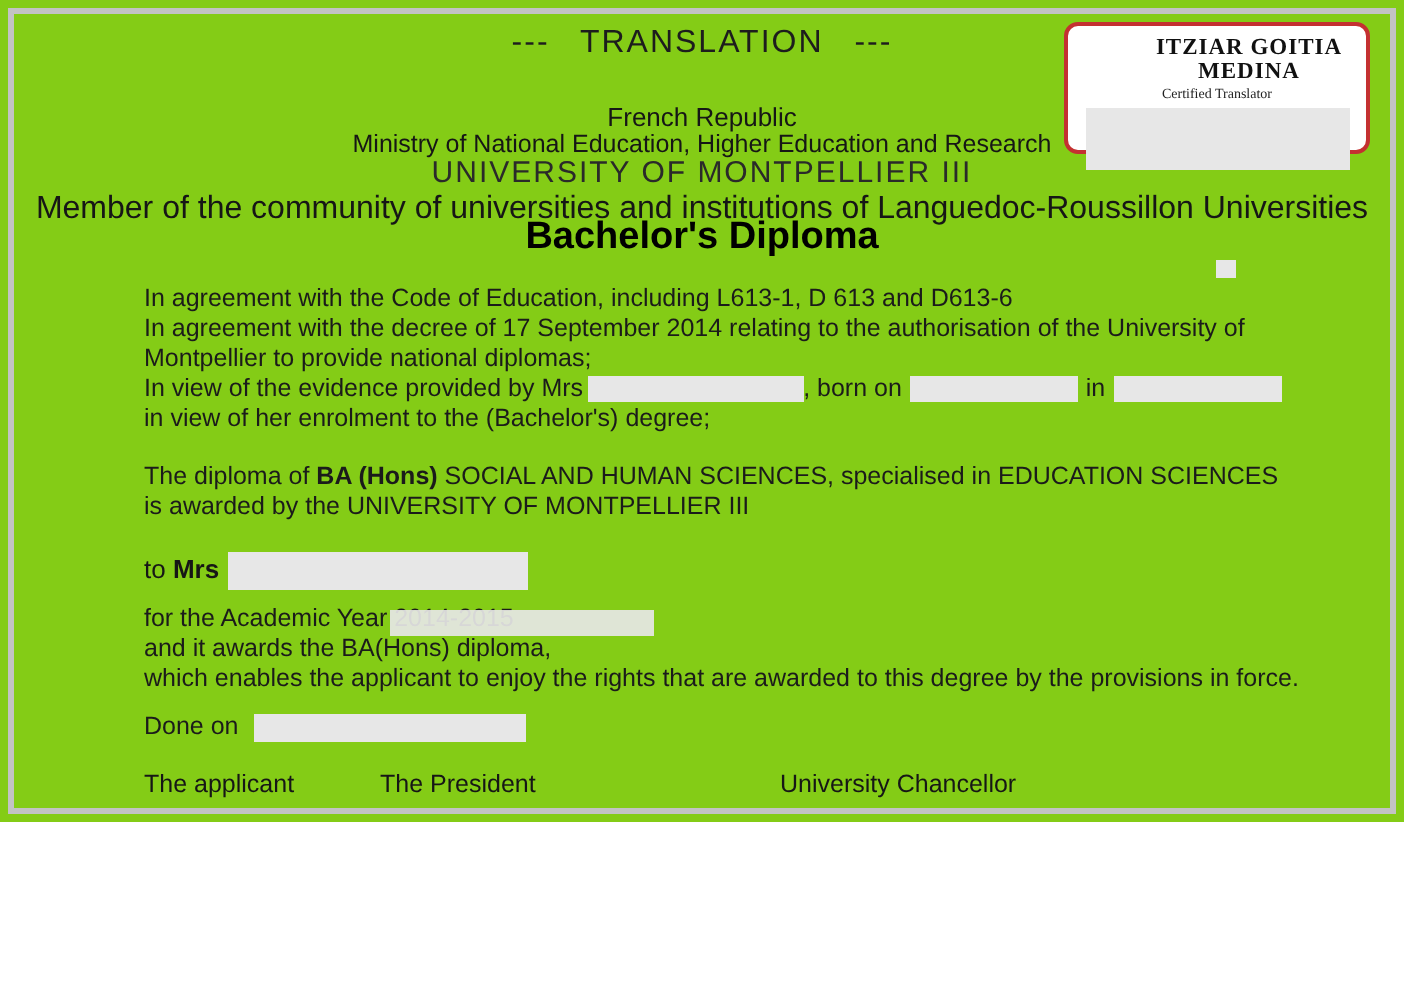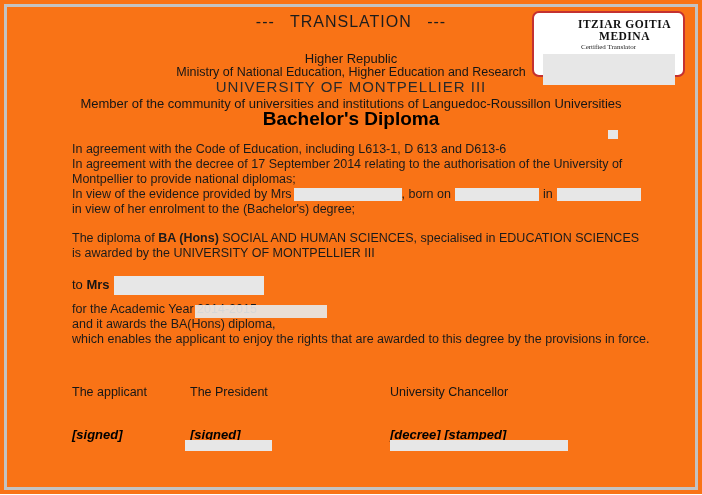--- a/index.html
+++ b/index.html
@@ -1,17 +1,17 @@
 <!DOCTYPE html>
 <html style="--stamp-border: #c43131; --redaction: #e7e7e7; --page-border: #c3c3c3;"><head>
 <meta charset="utf-8">
 <style>
   html,body{margin:0;padding:0;background:#fff;}
   .screen{
-    position:relative;width:702px;height:494px;background:#f97316;overflow:hidden;
+    position:relative;width:702px;height:411px;background:#84cc16;overflow:hidden;
     font-family:"Liberation Sans","DejaVu Sans",sans-serif;color:#161616;
   }
   .frame{
     position:absolute;left:4px;top:4px;right:4px;bottom:4px;
     border:3px solid var(--page-border,#c3c3c3);
   }
   .abs{position:absolute;}
   .center{left:0;right:0;text-align:center;}
 
   .translation-heading{top:13px;font-size:16px;letter-spacing:1px;word-spacing:10px;color:#1d1d1d;}
@@ -23,21 +23,21 @@
     text-align:center;padding-top:5px;box-sizing:border-box;background:#fff;
   }
   .stamp-name{font-family:"Liberation Serif","DejaVu Serif",serif;font-weight:bold;font-size:11.5px;letter-spacing:.5px;color:#111;margin-left:32px;}
   .stamp-title{font-family:"Liberation Serif","DejaVu Serif",serif;font-weight:normal;font-size:7px;color:#222;margin-top:1px;}
   .stamp-redaction{width:132px;height:31px;background:var(--redaction,#e7e7e7);margin:3px auto 0;}
 
   
   .h-country{top:51px;font-size:13px;}
   .h-ministry{top:65px;font-size:12.5px;}
   .h-university{top:78px;font-size:15px;letter-spacing:1px;color:#2a2a2a;}
-  .h-membership{top:96px;font-size:13px;text-align:center;}
+  .h-membership{top:96px;font-size:16px;text-align:center;}
   .h-diploma{top:108px;font-size:19px;font-weight:bold;color:#000;}
 
   .bodytext{font-size:12.5px;line-height:15px;color:#1b1b1b;}
   .legal{left:72px;top:142px;width:582px;}
   .award{left:72px;top:231px;width:600px;}
   .recipient{left:72px;top:276px;font-size:13px;}
   .details{left:72px;top:302px;width:612px;}
   .done{left:72px;top:356px;}
 
   .b{font-weight:bold;}
@@ -70,21 +70,21 @@
   <div class="frame"></div>
 
   <div class="abs center translation-heading">--- TRANSLATION ---</div>
 
   <div class="abs stamp">
     <div class="stamp-name">ITZIAR GOITIA MEDINA</div>
     <div class="stamp-title">Certified Translator</div>
     <div class="stamp-redaction"></div>
   </div>
 
-  <div class="abs center h-country">Higher Republic</div>
+  <div class="abs center h-country">French Republic</div>
   <div class="abs center h-ministry">Ministry of National Education, Higher Education and Research</div>
   <div class="abs center h-university">UNIVERSITY OF MONTPELLIER III</div>
   <div class="abs center h-membership">Member of the community of universities and institutions of Languedoc-Roussillon Universities</div>
   <div class="abs center h-diploma">Bachelor's Diploma</div>
 
   <div class="abs bodytext legal">
     <span class="line">In agreement with the Code of Education, including L613-1, D 613 and D613-6</span>
     <span>In agreement with the decree of 17 September 2014 relating to the authorisation of the University of Montpellier to provide national diplomas;</span>
     <span class="line">
       <span>In view of the evidence provided by Mrs</span><span class="redact r-name"></span><span>, born on</span><span class="redact r-birthdate"></span><span>in</span><span class="redact r-birthplace"></span>
@@ -104,20 +104,23 @@
   </div>
 
   <div class="abs bodytext details">
     <span class="line">
       <span>for the Academic Year </span><span class="year-wrap"><span>2014-2015</span><span class="year-overlay"></span></span>
     </span>
     <span class="line">and it awards the BA(Hons) diploma,</span>
     <span class="line">which enables the applicant to enjoy the rights that are awarded to this degree by the provisions in force.</span>
   </div>
 
+  <div class="abs bodytext done">
+    <span>Done on </span><span class="redact r-date"></span>
+  </div>
 
   <div class="abs sig-title col1">The applicant</div>
   <div class="abs sig-title col2">The President</div>
   <div class="abs sig-title col3">
     <span class="line">University Chancellor</span>
   </div>
 
   <div class="abs sig-signed col1">[signed]</div>
   <div class="abs sig-signed col2">[signed]</div>
   <div class="abs sig-signed col3">[decree] [stamped]</div>

